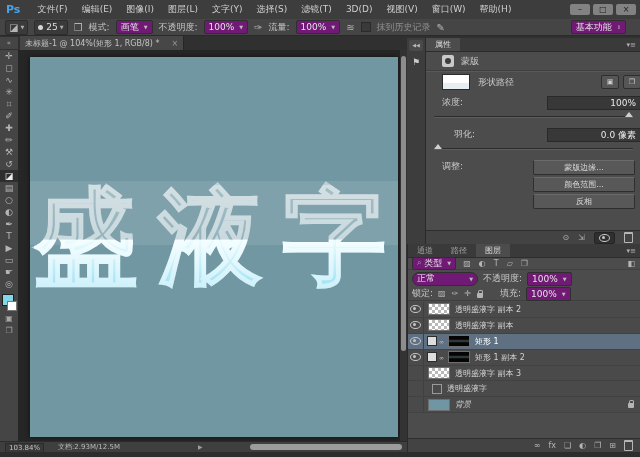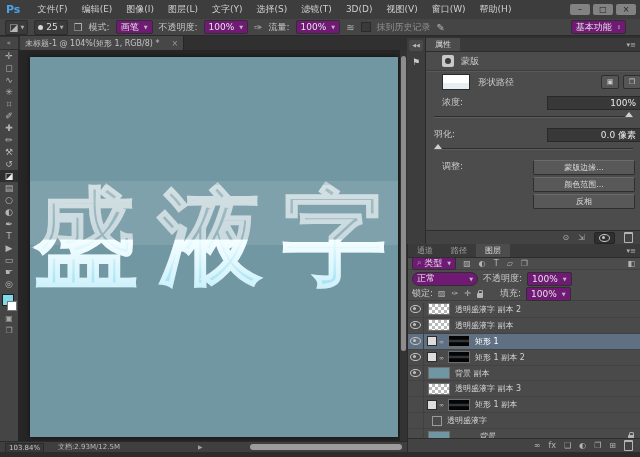--- a/index.html
+++ b/index.html
@@ -117,21 +117,21 @@
   .thumb{width:22px;height:12px;border:1px solid #6e6e6e;margin:0 5px 0 4px;flex:none;box-sizing:border-box;}
   .thumb-checker{background-color:#fff;
     background-image:linear-gradient(45deg,#b9b9b9 25%,transparent 25%,transparent 75%,#b9b9b9 75%),
                      linear-gradient(45deg,#b9b9b9 25%,transparent 25%,transparent 75%,#b9b9b9 75%);
     background-size:6px 6px;background-position:0 0,3px 3px;}
   .thumb-black{background:linear-gradient(180deg,#040404 32%,#3d4a50 50%,#040404 68%);}
   .thumb-teal{background:#6f96a2;}
   .thumb-outline{background:none;border:1px solid #9a9a9a;width:10px;height:10px;margin-left:8px;}
   .lname{font-size:8px;color:#d2d2d2;white-space:nowrap;}
   .lrow.sel .lname{color:#fff;}
-  .lname.italic{font-style:italic;margin-left:24px;}
+  .lname.italic{font-style:italic;}
   .rowlock{margin-left:auto;margin-right:7px;}
   #layerbottom{position:absolute;left:0;bottom:0;width:233px;height:14px;background:#434343;border-top:1px solid #2e2e2e;
                display:flex;align-items:center;justify-content:flex-end;gap:8px;padding-right:8px;box-sizing:border-box;}
   .ficon{color:#b5b5b5;font-size:8px;}
 
   
   #statusbar{position:absolute;left:0;top:441px;width:407px;height:11px;background:#3f3f3f;border-top:1px solid #2a2a2a;}
   #zoomfield{position:absolute;left:5px;top:1px;background:#393939;border:1px solid #2b2b2b;padding:0 3px;font-size:7px;color:#c5c5c5;line-height:8px;}
   #docinfo{position:absolute;left:58px;top:1px;font-size:7px;color:#bdbdbd;line-height:9px;}
   #statarrow{position:absolute;left:198px;top:1px;font-size:6px;color:#9d9d9d;}
@@ -263,21 +263,21 @@
       <span class="minibtn" style="margin-right:8px;">❒</span>
     </div>
     <div class="prow" style="top:58px;height:13px;">
       <span style="margin-left:8px;">浓度:</span>
       <span class="vbox" style="margin-left:auto;margin-right:8px;width:84px;">100%</span>
     </div>
     <div class="slidertrack" style="top:78px;">
       <span class="sliderthumb" style="right:0;"></span>
     </div>
     <div class="prow" style="top:90px;height:13px;">
-      <span style="margin-left:0;">羽化:</span>
+      <span style="margin-left:20px;">羽化:</span>
       <span class="vbox" style="margin-left:auto;margin-right:8px;width:84px;">0.0 像素</span>
     </div>
     <div class="slidertrack" style="top:110px;">
       <span class="sliderthumb" style="left:0;"></span>
     </div>
     <div class="prow" style="top:122px;height:12px;">
       <span style="margin-left:8px;">调整:</span>
     </div>
     <div id="refinebtns">
         <div class="pbtn" style="top: 122px;">蒙版边缘...</div>
@@ -373,42 +373,24 @@
           </span>
           <span class="maskpair">
             <span class="mpbox"></span>
             <span class="mplink">∞</span>
           </span>
           <span class="thumb thumb-black"></span>
           <span class="lname">矩形 1 副本 2</span>
         </div>
         <div class="lrow">
           <span class="eyebox">
-            <span class="i-eye"></span>
-          </span>
-          <span class="thumb thumb-teal"></span>
-          <span class="lname">背景 副本</span>
-        </div>
-        <div class="lrow">
-          <span class="eyebox">
             <span class="i-eye off"></span>
           </span>
           <span class="thumb thumb-checker"></span>
           <span class="lname">透明盛液字 副本 3</span>
-        </div>
-        <div class="lrow">
-          <span class="eyebox">
-            <span class="i-eye off"></span>
-          </span>
-          <span class="maskpair">
-            <span class="mpbox"></span>
-            <span class="mplink">∞</span>
-          </span>
-          <span class="thumb thumb-black"></span>
-          <span class="lname">矩形 1 副本</span>
         </div>
         <div class="lrow">
           <span class="eyebox">
             <span class="i-eye off"></span>
           </span>
           <span class="thumb thumb-outline"></span>
           <span class="lname">透明盛液字</span>
         </div>
         <div class="lrow">
           <span class="eyebox">

